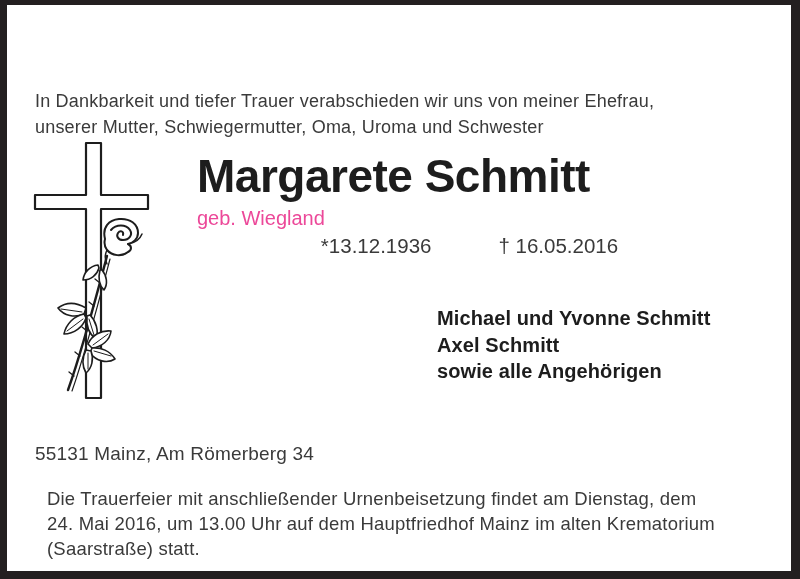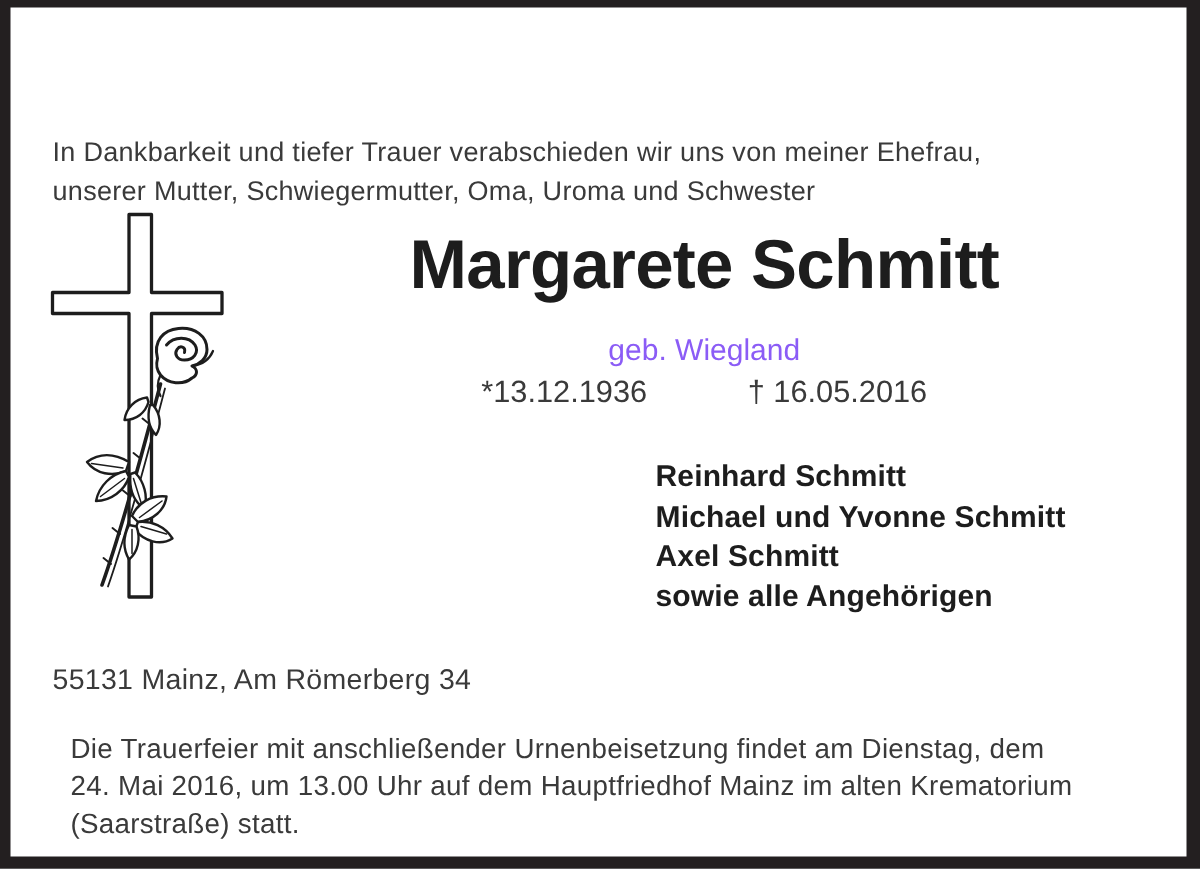--- a/index.html
+++ b/index.html
@@ -33,34 +33,33 @@
   .illustration {
     position: absolute;
     left: 21px; top: 133px;
     width: 128px; height: 268px;
   }
 
   .name-block {
     position: absolute;
     left: 190px; top: 145px;
     width: 545px;
-    text-align: center;
   }
   .deceased-name {
     font-size: 46px;
     font-weight: bold;
     letter-spacing: -0.5px;
     color: #1d1d1d;
     line-height: 52px;
   }
   .maiden-name {
     font-size: 20px;
-    color: #8b5cf6;
+    color: #ec4899;
     line-height: 24px;
-    margin-top: 20px;
+    margin-top: 4px;
   }
   .dates-row {
     display: flex;
     justify-content: center;
     gap: 67px;
     margin-top: 3px;
     font-size: 20.5px;
     color: #3a3a3a;
     line-height: 26px;
   }
@@ -133,21 +132,20 @@
     <div class="name-block">
       <div class="deceased-name">Margarete Schmitt</div>
       <div class="maiden-name">geb. Wiegland</div>
       <div class="dates-row">
         <span>*13.12.1936</span>
         <span>† 16.05.2016</span>
       </div>
     </div>
 
     <div class="mourners">
-      <div>Reinhard Schmitt</div>
       <div>Michael und Yvonne Schmitt</div>
       <div>Axel Schmitt</div>
       <div>sowie alle Angehörigen</div>
     </div>
 
     <div class="address">55131 Mainz, Am Römerberg 34</div>
 
     <div class="funeral">
       <div>Die Trauerfeier mit anschließender Urnenbeisetzung findet am Dienstag, dem</div>
       <div>24. Mai 2016, um 13.00 Uhr auf dem Hauptfriedhof Mainz im alten Krematorium</div>

